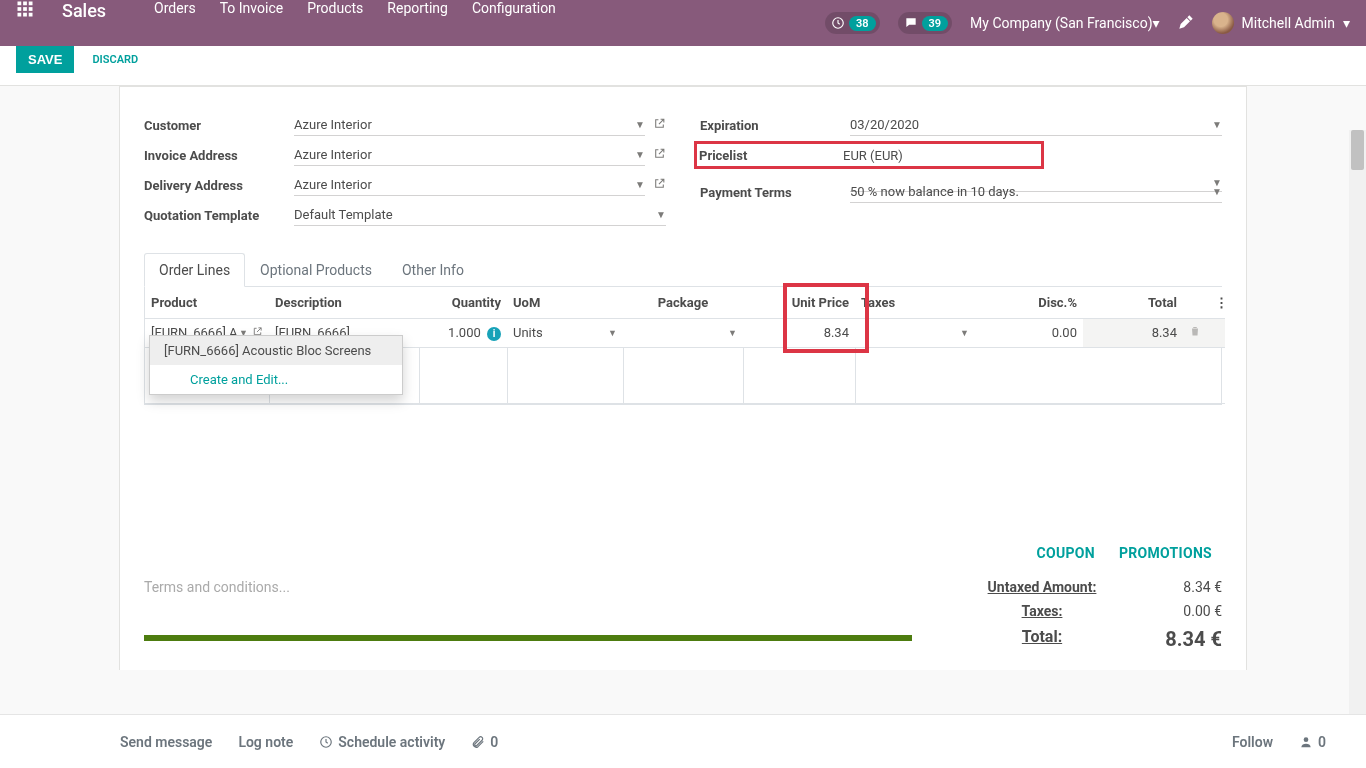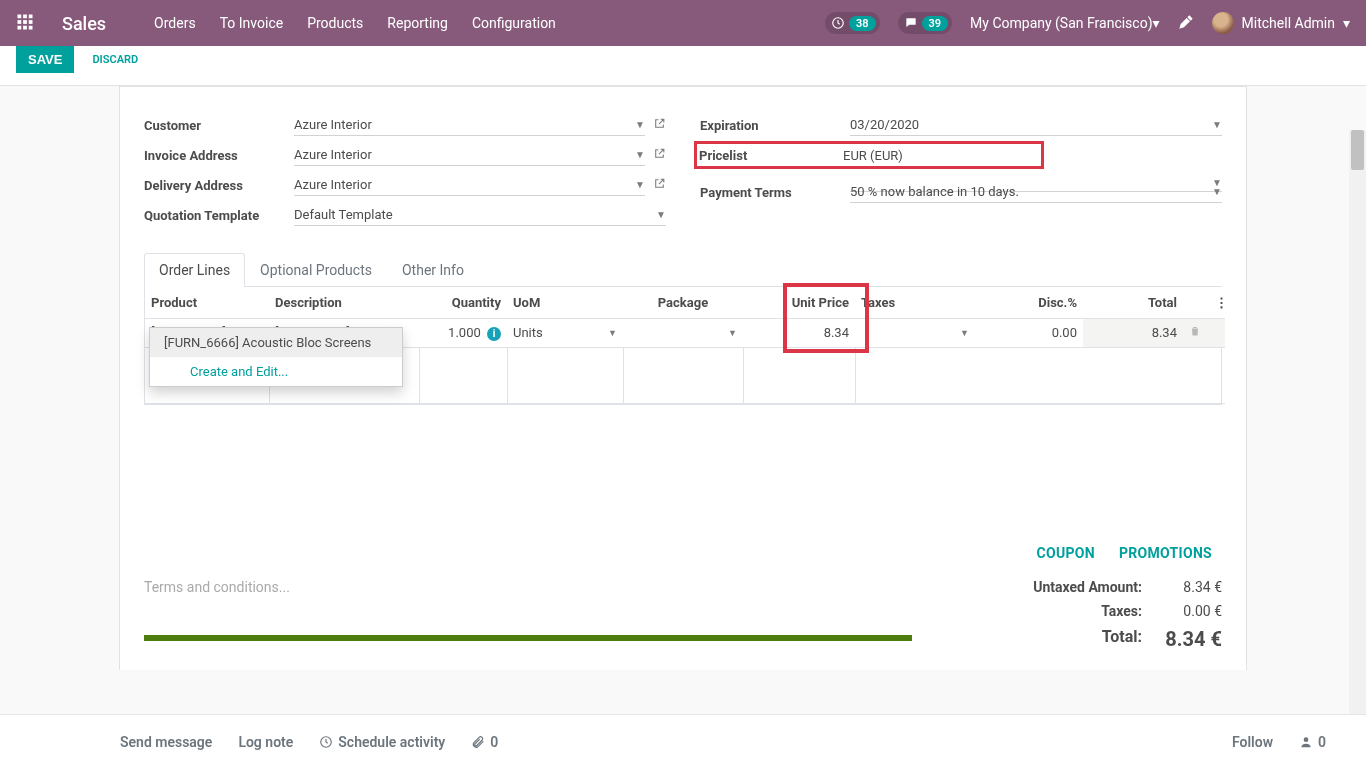--- a/index.html
+++ b/index.html
@@ -1,19 +1,19 @@
 <!DOCTYPE html>
 <html><head>
 <meta charset="utf-8">
 <style>
 * { margin: 0; padding: 0; box-sizing: border-box; }
 body { font-family: -apple-system, BlinkMacSystemFont, "Segoe UI", Roboto, Helvetica, Arial, sans-serif; font-size: 13px; color: #4c4c4c; background: #f9f9f9; width: 1366px; height: 768px; overflow: hidden; position: relative; }
 
 
-.topnav { background: #875a7b; height: 46px; display: flex; align-items: center; color: #fff; padding: 0 16px; }
+.topnav { background: #875a7b; height: 46px; display: flex; color: #fff; padding: 0 16px; }
 .apps-icon { width: 18px; height: 18px; margin-right: 28px; }
 .brand { font-size: 18px; font-weight: 500; margin-right: 48px; }
 .nav-items { display: flex; gap: 24px; flex: 1; }
 .nav-items > span { font-size: 14px; cursor: pointer; }
 .nav-right { display: flex; align-items: center; gap: 18px; }
 .badge-pill { display: inline-flex; align-items: center; background: rgba(0,0,0,.15); border-radius: 12px; padding: 0 4px 0 6px; height: 22px; }
 .badge-pill .pill-num { background: #00a09d; color: #fff; border-radius: 10px; padding: 1px 7px; font-size: 11px; margin-left: 4px; font-weight: 600; }
 .badge-pill svg { width: 14px; height: 14px; }
 .company { font-size: 14px; display: flex; align-items: center; }
 .tool-icon { width: 16px; height: 16px; }
@@ -85,21 +85,21 @@
 .up-hl-wrap { position: relative; }
 .up-hl { position: absolute; border: 4px solid #dc3545; pointer-events: none; }
 
 
 .bottom-row { display: flex; justify-content: flex-end; gap: 24px; margin-top: 140px; padding-right: 10px; }
 .blink { color: #00a09d; font-weight: 700; font-size: 14px; letter-spacing: .3px; }
 .below { display: flex; margin-top: 14px; align-items: flex-start; }
 .terms { flex: 1; color: #aaa; font-size: 14px; border-bottom: 6px solid #4d7c0f; padding: 4px 0 40px 0; }
 .totals { width: 310px; padding-left: 30px; }
 .trow { display: flex; justify-content: space-between; padding: 4px 0; font-size: 14px; }
-.trow .tl { color: #4c4c4c; font-weight: 700; text-align: right; flex: 1; }
+.trow .tl { color: #4c4c4c; font-weight: 700; text-align: center; flex: 1; text-decoration: underline; }
 .trow .tv { width: 80px; text-align: right; }
 .trow.grand .tl { font-size: 16px; }
 .trow.grand .tv { font-size: 20px; font-weight: 700; }
 
 
 .chatter { position: absolute; bottom: 0; left: 0; right: 0; background: #fff; border-top: 1px solid #e5e5e5; height: 54px; display: flex; align-items: center; padding: 0 40px 0 120px; gap: 26px; }
 .chatter .citem { color: #6c757d; font-size: 14px; font-weight: 600; cursor: pointer; display: flex; align-items: center; gap: 5px; }
 .chatter .spacer { flex: 1; }
 .chatter svg { width: 14px; height: 14px; }
 
@@ -333,21 +333,21 @@
           <td style="border-right:1px solid #dee2e6"></td>
           <td style="border-right:1px solid #dee2e6"></td>
           <td style="border-right:1px solid #dee2e6"></td>
           <td colspan="5"></td>
         </tr>
       </tbody>
     </table>
 
     <div class="up-hl" style="top:-4px;left:638px;width:86px;height:70px;"></div>
 
-    <div class="ac-dropdown" style="top:40px;left:4px;">
+    <div class="ac-dropdown" style="top:48px;left:4px;">
       <div class="ac-item highlight">[FURN_6666] Acoustic Bloc Screens</div>
       <div class="ac-item ac-action" style="padding-left:40px">Create and Edit...</div>
     </div>
   </div>
 
   <div class="bottom-row">
     <span class="blink">COUPON</span>
     <span class="blink">PROMOTIONS</span>
   </div>
 

